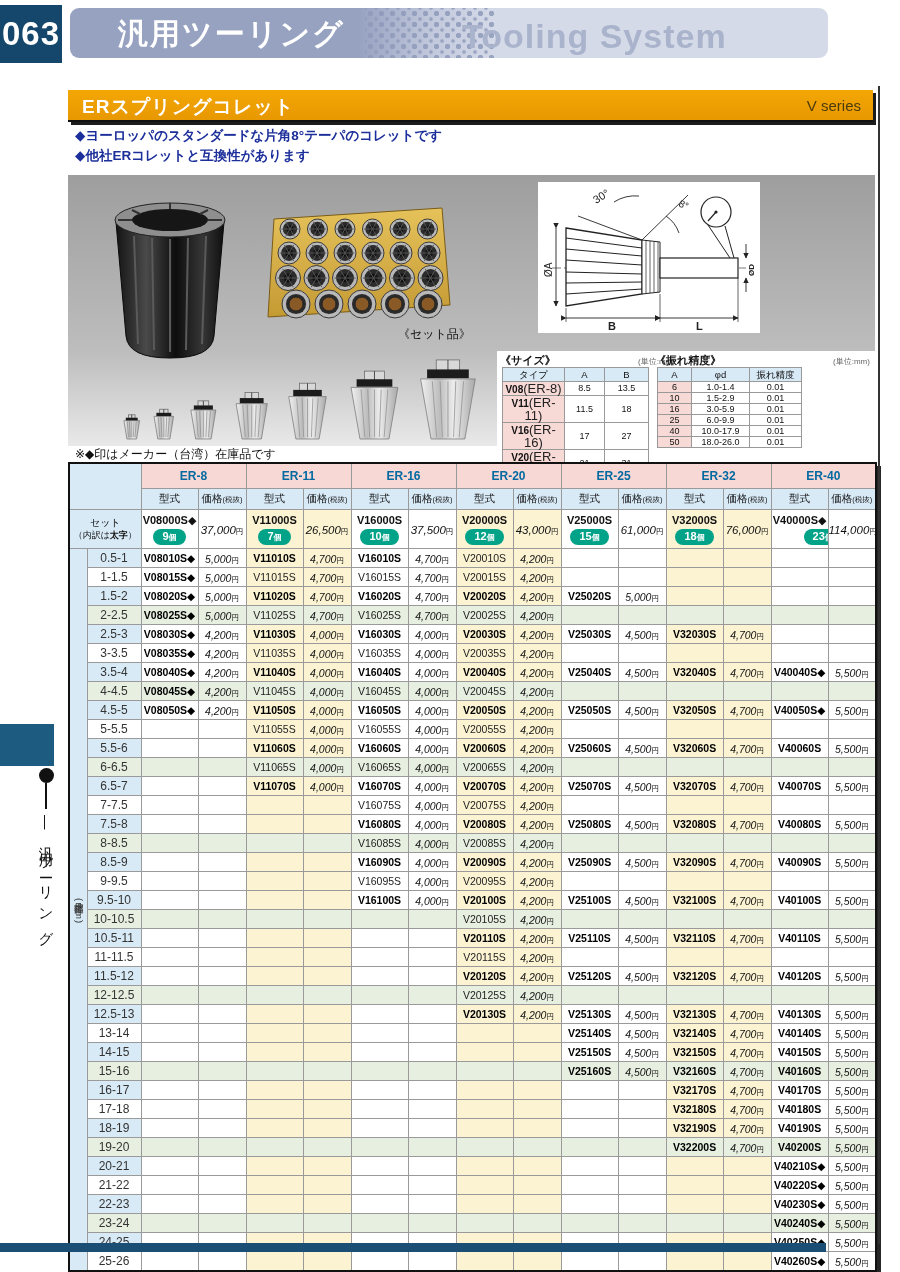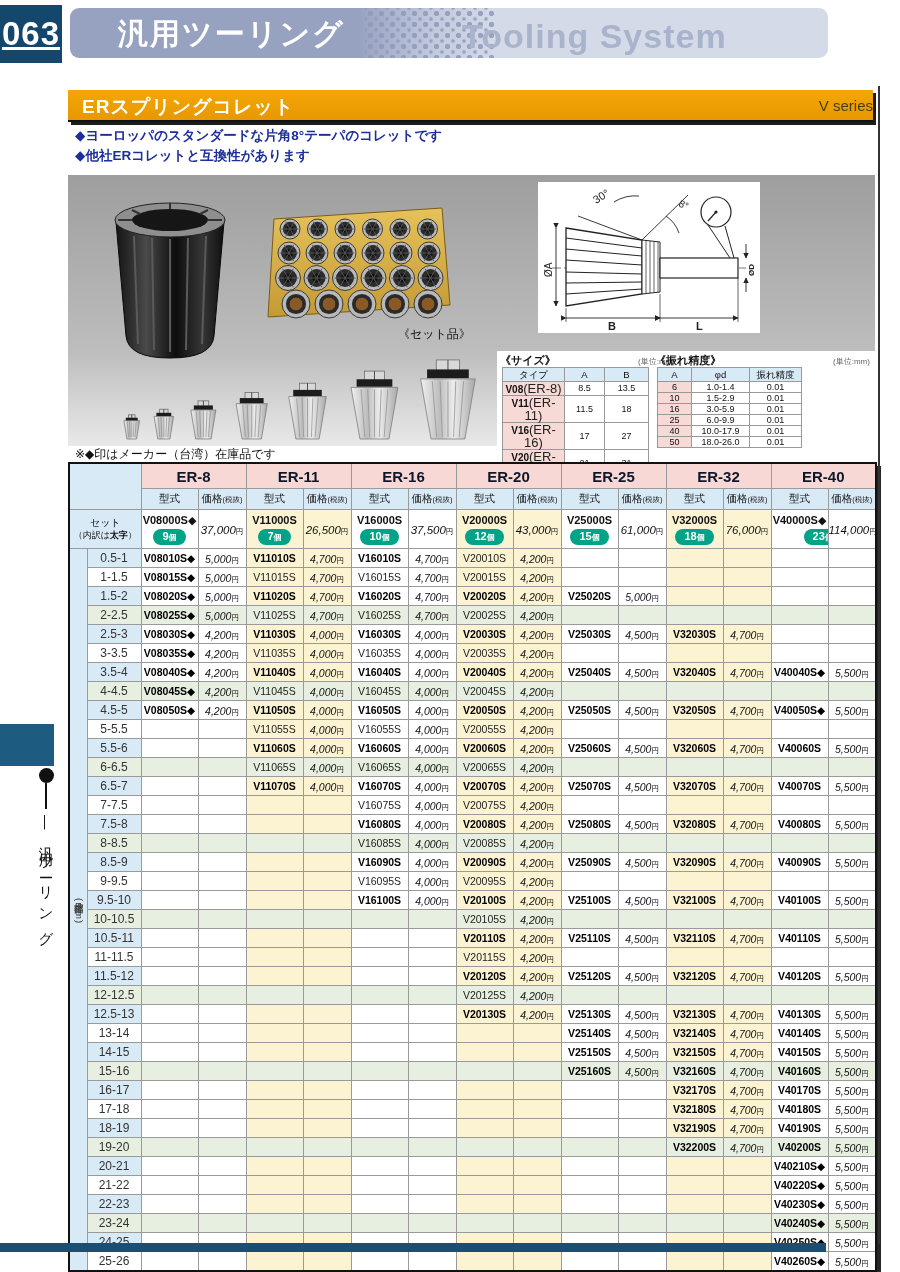--- a/index.html
+++ b/index.html
@@ -1,34 +1,34 @@
 <!DOCTYPE html>
 <html><head>
 <meta charset="utf-8">
 <style>
   html,body{margin:0;padding:0;background:#fff;}
   body{font-family:"Liberation Sans","DejaVu Sans",sans-serif;color:#111;}
   .page{position:relative;width:900px;height:1272px;background:#fff;overflow:hidden;}
 
   
   .pagenum{position:absolute;left:0;top:5px;width:62px;height:58px;background:#15476D;color:#fff;
-    font-size:33px;font-weight:bold;display:flex;align-items:center;justify-content:center;letter-spacing:1px;text-decoration:underline;}
+    font-size:33px;font-weight:bold;display:flex;align-items:center;justify-content:center;letter-spacing:1px;}
   .band{position:absolute;left:70px;top:8px;width:758px;height:50px;
     background:linear-gradient(90deg,#97A2C1 0%,#97A2C1 38%,#C3CADD 48%,#D5DAE8 56%,#D5DAE8 100%);border-radius:9px;}
   .band .jp-title{position:absolute;left:48px;top:6px;font-size:30px;font-weight:bold;color:#fff;letter-spacing:2px;}
   .band .en-title{position:absolute;left:392px;top:9px;font-size:34px;font-weight:bold;color:#A9B3CB;letter-spacing:1px;}
   .dots{position:absolute;left:295px;top:0;width:130px;height:50px;opacity:.85;
     background-image:radial-gradient(circle,#8F9BBB 2.4px,rgba(0,0,0,0) 3px),radial-gradient(circle,#8F9BBB 1.6px,rgba(0,0,0,0) 2.2px);
     background-size:11px 11px,11px 11px;background-position:0 0,5.5px 5.5px;}
 
   
   .banner{position:absolute;left:68px;top:90px;width:805px;height:30px;background:linear-gradient(180deg,#F3A705,#E89800);
     border-bottom:2px solid #111;box-shadow:3px 3px 0 #1c1c1c;}
   .banner .bt{position:absolute;left:14px;top:4px;font-size:19px;font-weight:bold;color:#fff;letter-spacing:1px;}
-  .banner .bs{position:absolute;right:0;top:7px;font-size:15px;color:#4b3c0e;}
+  .banner .bs{position:absolute;right:12px;top:7px;font-size:15px;color:#4b3c0e;}
 
   .bullets{position:absolute;left:75px;top:126px;font-size:13.5px;font-weight:bold;color:#1D2F9B;line-height:20px;}
 
   
   .photo-panel{position:absolute;left:68px;top:175px;width:807px;height:176px;
     background:linear-gradient(180deg,#9E9E9E,#BDBDBD);}
   .photo-panel-ext{position:absolute;left:68px;top:351px;width:429px;height:95px;
     background:linear-gradient(180deg,#BDBDBD,#E9E9E9);}
   .set-caption{position:absolute;left:398px;top:326px;font-size:12px;color:#111;}
   .draw-box{position:absolute;left:538px;top:182px;width:222px;height:151px;background:#fff;}
@@ -44,21 +44,21 @@
   td.tcell{background:#F7D9D6;text-align:left;padding-left:3px;font-size:9.5px;}
   td.tcell b{font-size:10px;}
   td.tcell .sub{font-size:13px;color:#222;}
 
   
   .main-wrap{position:absolute;left:68px;top:462px;}
   table.main{border-collapse:collapse;table-layout:fixed;width:808px;border:2px solid #111;
     box-shadow:4px 4px 0 #262626;background:#fff;}
   table.main th,table.main td{border:1px solid #9a9a9a;padding:0;overflow:hidden;white-space:nowrap;}
   th.corner{background:#D9EAF7;}
-  th.group{background:#F7D8D5;font-size:15px;font-weight:bold;height:24px;color:#0f172a;margin-left:24px;}
+  th.group{background:#F7D8D5;font-size:12px;font-weight:bold;height:24px;color:#0369a1;margin-left:24px;}
   th.sub{background:#D9EAF7;font-size:10.5px;font-weight:normal;height:20px;}
   th.sub .small{font-size:7.5px;}
   tr.set-row{height:39px;}
   td.set-label{background:#D9EAF7;text-align:center;font-size:10px;line-height:12px;}
   td.set-label .l2{font-size:9px;}
   .mname{font-size:11px;font-weight:bold;text-align:center;line-height:12px;}
   .badge{display:inline-block;background:#00A288;color:#fff;border-radius:9px;padding:0 9px;
     font-size:11px;font-weight:bold;line-height:14px;}
   .badge .bu{font-size:8px;}
   td.sprice{text-align:center;}

